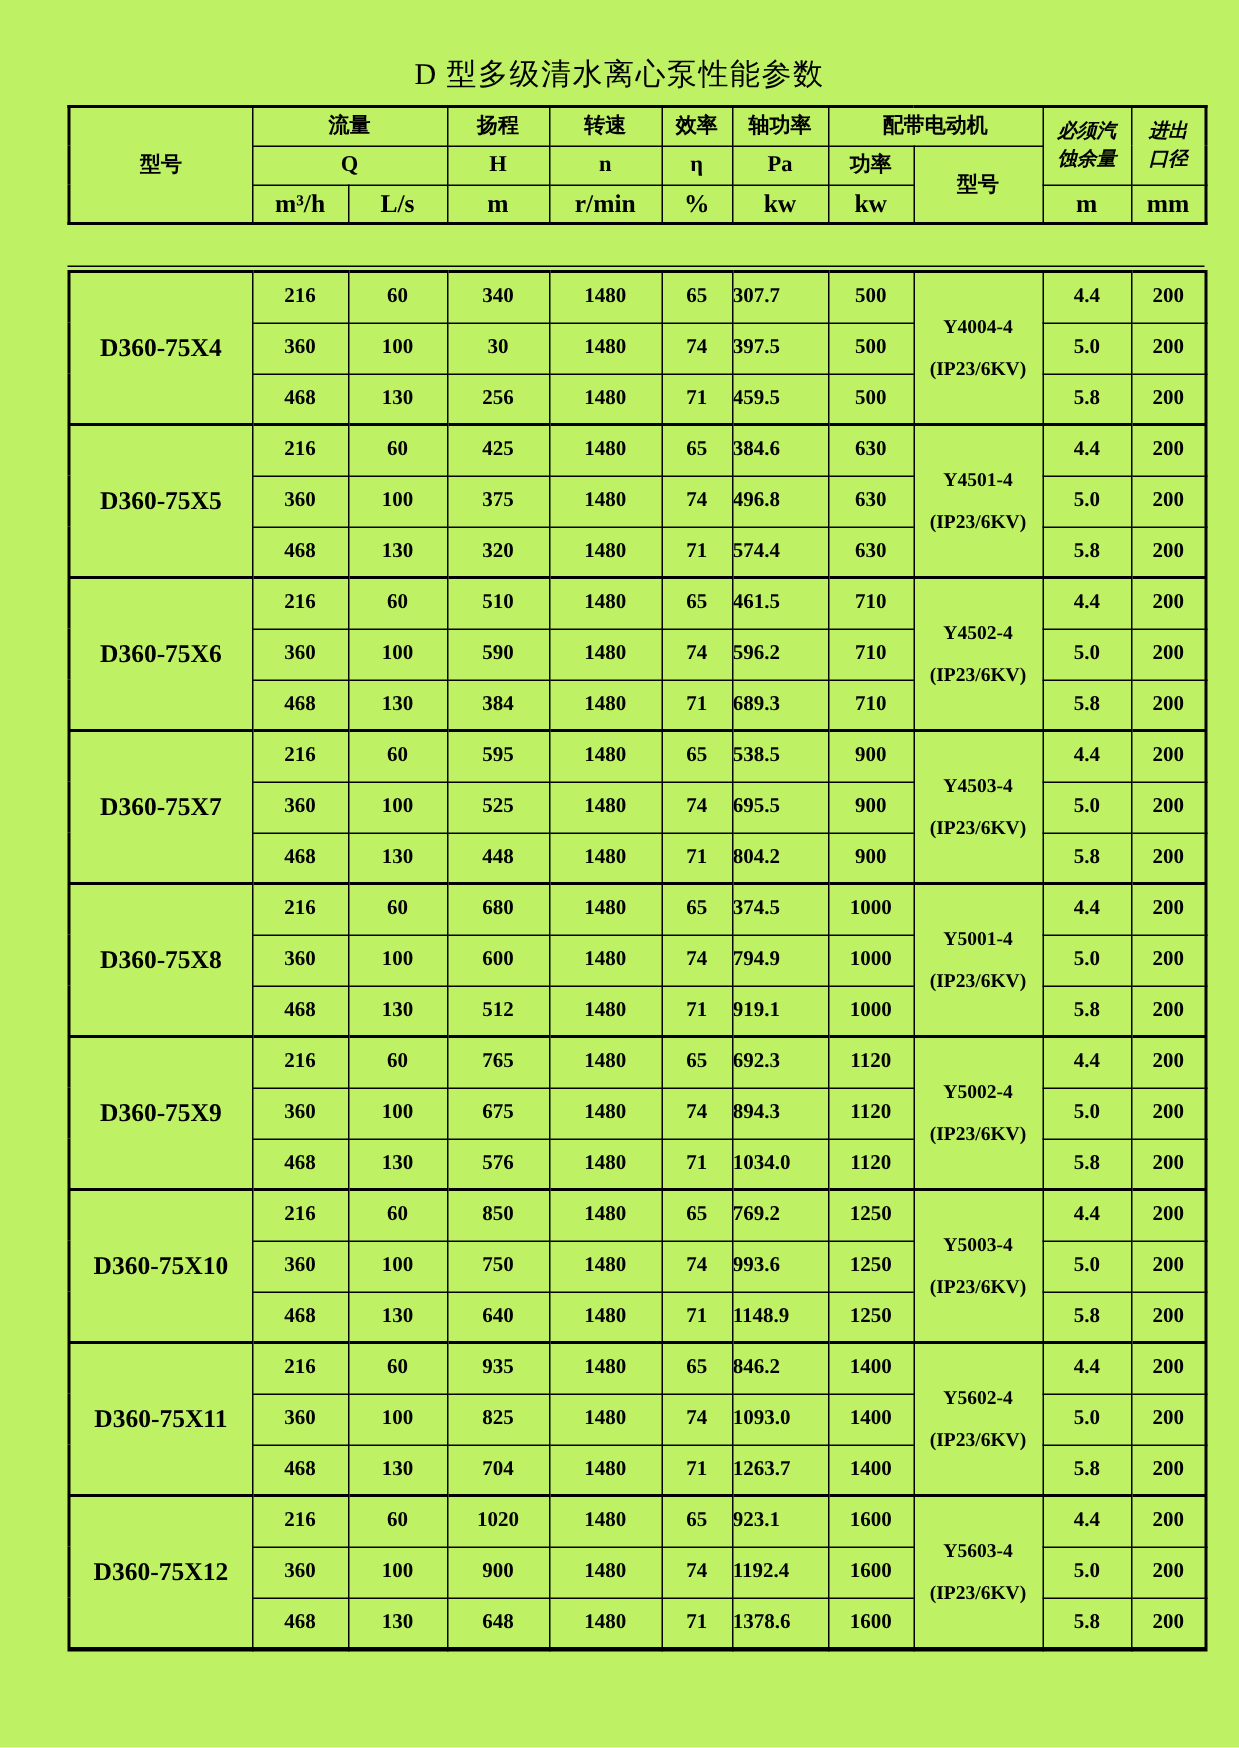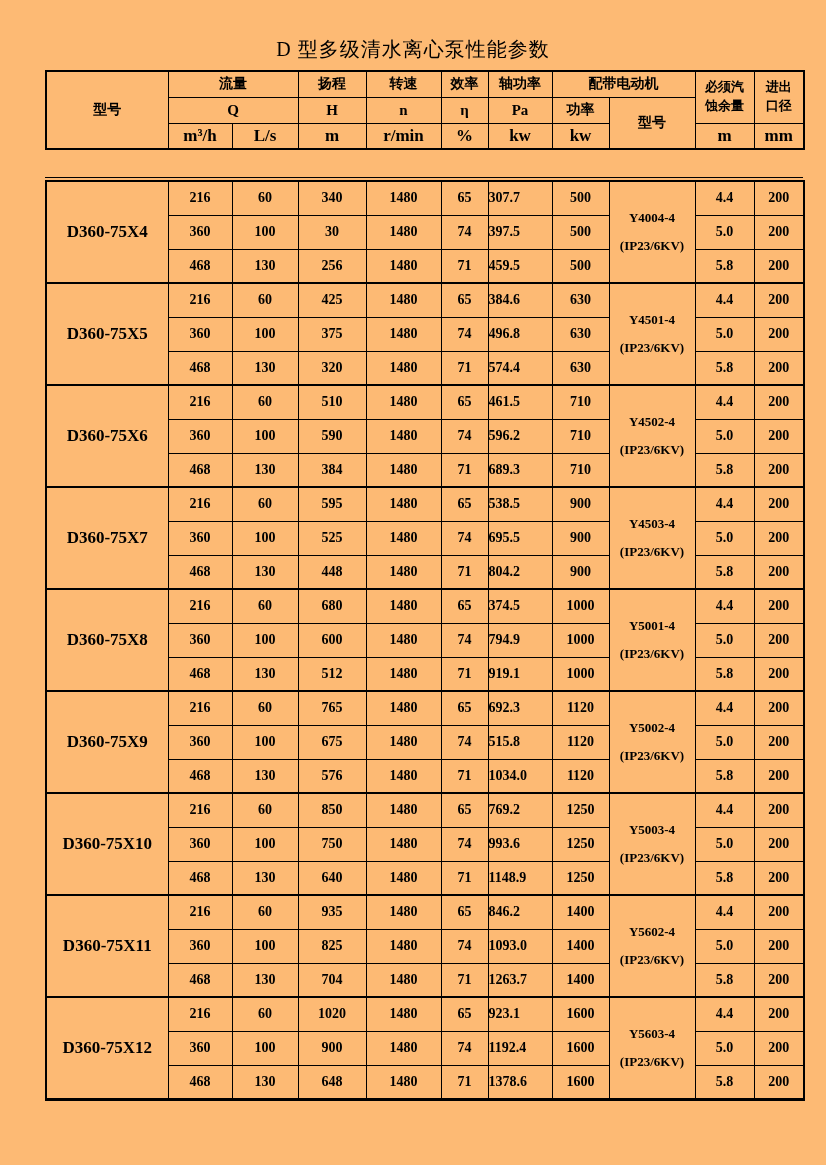--- a/index.html
+++ b/index.html
@@ -1,21 +1,21 @@
 <!DOCTYPE html>
 <html><head>
 <meta charset="utf-8">
 <style>
   * { box-sizing: border-box; }
   html, body { margin: 0; padding: 0; background: #ffffff; }
   .page {
     position: relative;
     width: 826px;
     height: 1165px;
-    background: #fdba74;
+    background: #bef264;
     color: #000000;
     font-family: "Liberation Serif", "DejaVu Serif", serif;
     overflow: hidden;
   }
   .title {
     position: absolute;
     top: 36px;
     left: 0;
     width: 100%;
     margin: 0;
@@ -40,21 +40,21 @@
   
   .header-tbl {
     position: absolute;
     top: 70px;
     left: 45px;
     border: 2px solid #000000;
   }
   .header-tbl td { font-size: 14px; height: 26px; }
   .header-tbl .sym { font-size: 15px; }
   .header-tbl .unit { font-size: 17px; text-align: center; }
-  .header-tbl .twoline div { line-height: 1.45; font-size: 13px; }
+  .header-tbl .twoline div { line-height: 1.45; font-size: 13px; font-style: italic; }
   
   .body-wrap {
     position: absolute;
     top: 177px;
     left: 45px;
     width: 758px;
     border-top: 1px solid #000000;
     padding-top: 2px;
   }
   .body-tbl {
@@ -352,21 +352,21 @@
             </td>
             <td>4.4</td>
             <td>200</td>
           </tr>
           <tr>
             <td>360</td>
             <td>100</td>
             <td>675</td>
             <td>1480</td>
             <td>74</td>
-            <td class="pa-cell">515.8</td>
+            <td class="pa-cell">894.3</td>
             <td>1120</td>
             <td>5.0</td>
             <td>200</td>
           </tr>
           <tr>
             <td>468</td>
             <td>130</td>
             <td>576</td>
             <td>1480</td>
             <td>71</td>

